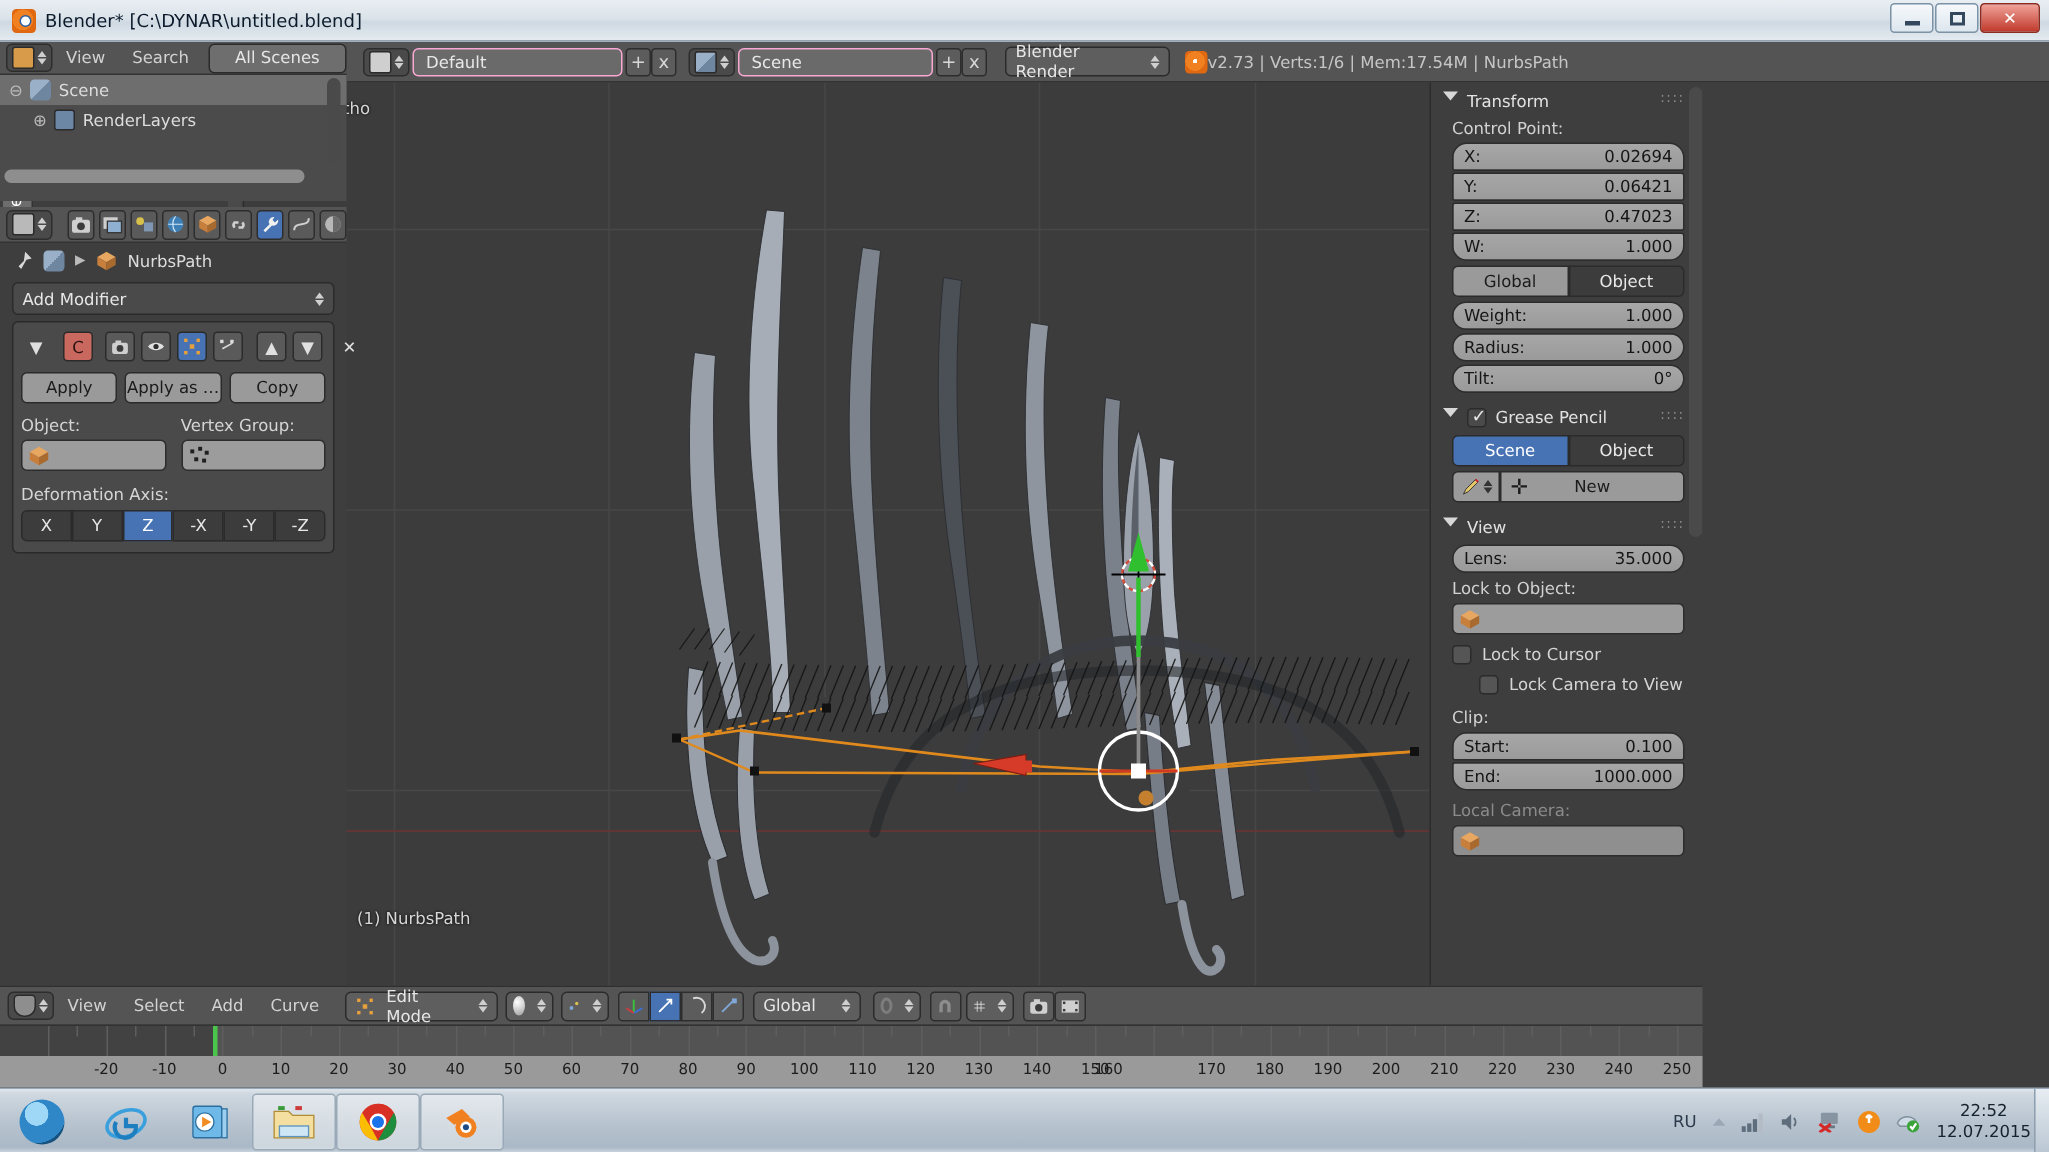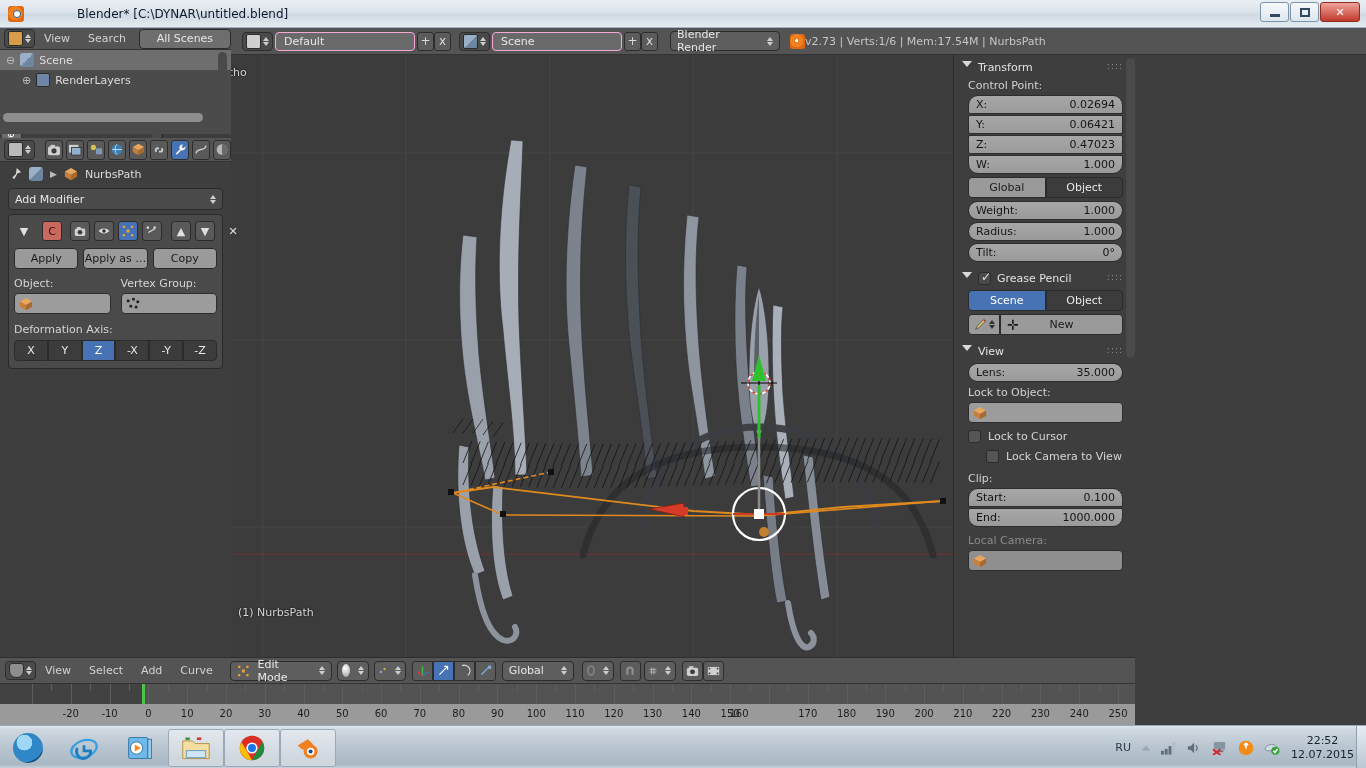--- a/index.html
+++ b/index.html
@@ -9,21 +9,21 @@
 
   
   #titlebar{position:absolute;left:0;top:0;width:1366px;height:28px;
     background:linear-gradient(to bottom,#e9eef3 0%,#dbe3ea 45%,#cfd9e2 55%,#e4ebf1 100%);
     border-bottom:1px solid #9fb0c0;display:flex;align-items:center;}
   #titlebar .tb-ico{width:16px;height:16px;margin:0 6px 0 8px;border-radius:3px;
     background:radial-gradient(circle at 45% 45%,#fff 0 12%,#f08020 13% 55%,#e06810 56% 100%);
     position:relative;}
   #titlebar .tb-ico:after{content:"";position:absolute;left:5px;top:4px;width:6px;height:6px;
     border-radius:50%;background:#fff;border:1px solid #2a5d9e;}
-  #titlebar .tb-text{color:#0b1a2b;font-size:12px;font-family:"DejaVu Sans",sans-serif;margin-left:47px;}
+  #titlebar .tb-text{color:#0b1a2b;font-size:12px;font-family:"DejaVu Sans",sans-serif;}
   #winbtns{position:absolute;right:6px;top:2px;display:flex;gap:1px;}
   .wbtn{width:29px;height:20px;border:1px solid #7d93a8;border-radius:3px;
     background:linear-gradient(to bottom,#f6f9fb,#dde6ee);display:flex;align-items:center;justify-content:center;
     color:#2b3d50;font-size:11px;}
   .wbtn.close{background:linear-gradient(to bottom,#f0a39a,#c0392b);border-color:#8e2b20;color:#fff;width:40px;}
   .wb-min{width:10px;height:3px;background:#33485c;margin-top:6px;}
   .wb-max{width:10px;height:9px;border:2px solid #33485c;}
 
   
   #app{position:absolute;left:0;top:28px;width:1366px;height:697px;background:#3e3e3e;}

